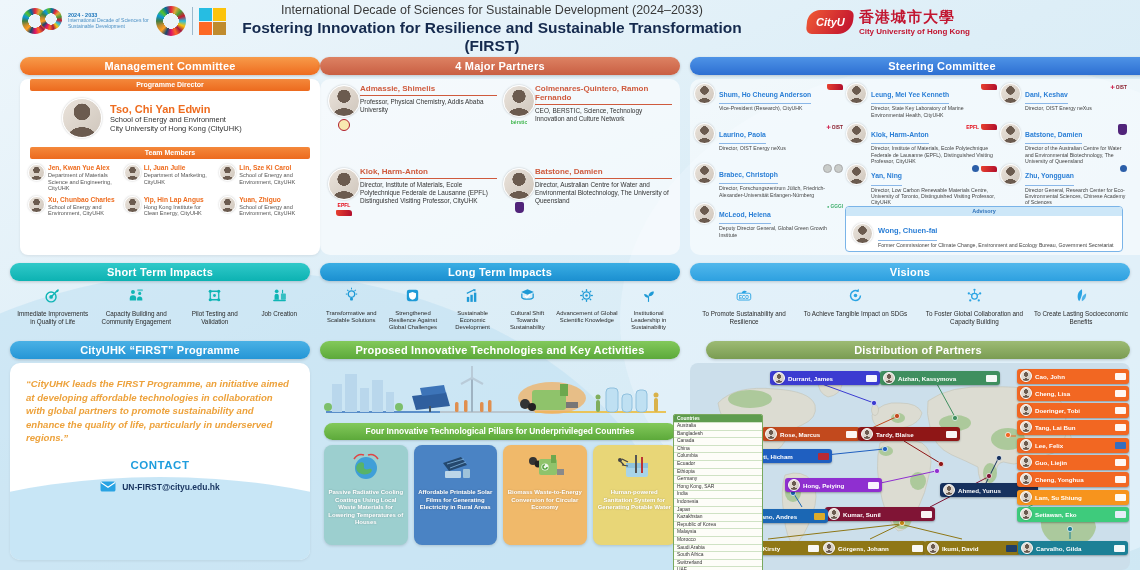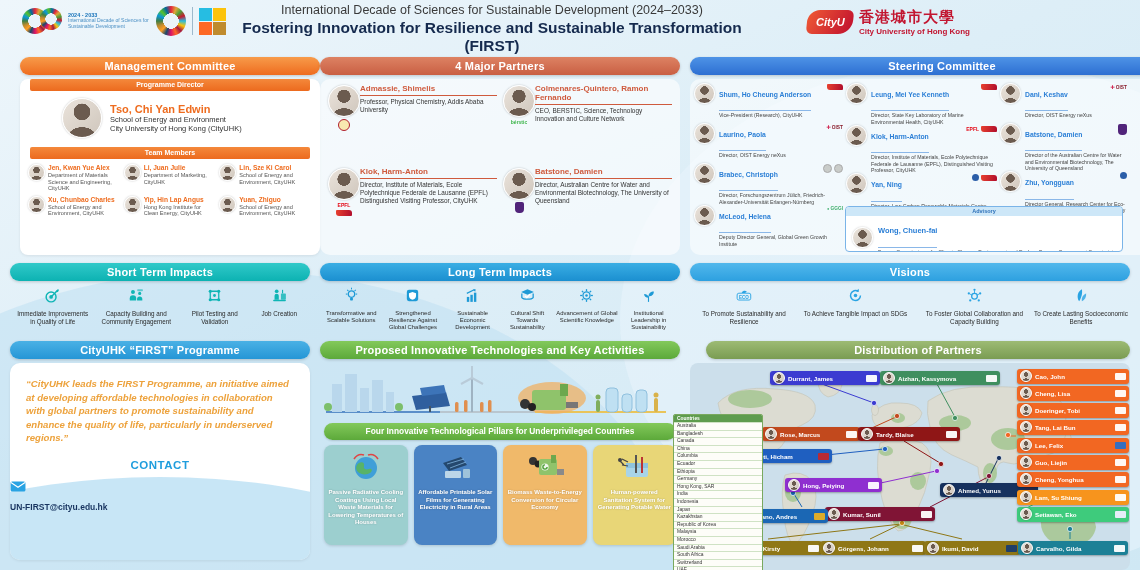--- a/index.html
+++ b/index.html
@@ -77,21 +77,21 @@
   .lg-epfl{color:#e30613;}
   .lg-berstic{color:#3db54a;}
   .seal{width:10px;height:10px;border-radius:50%;border:1.5px solid #b01f2e;background:#f8e8b0;}
   .uqshield{width:9px;height:11px;background:#51247a;border-radius:2px 2px 4px 4px;}
   
   .st-panel{background:rgba(255,255,255,.55);border-radius:10px;margin-top:4px;height:176px;position:relative;
     display:grid;grid-template-columns:150px 152px 128px;gap:2px;padding:4px 2px 2px 4px;box-sizing:border-box;}
   .sm{display:flex;gap:4px;position:relative;min-height:40px;padding-right:2px;}
   .smx{flex:1;}
   .sname{font-size:6.8px;font-weight:bold;color:#2b7fd6;border-bottom:1px solid #8ab7e8;
-    display:inline-block;padding-bottom:12px;margin-bottom:1px;line-height:1.1;}
+    display:inline-block;padding-bottom:5px;margin-bottom:1px;line-height:1.1;}
   .srole{font-size:5.2px;color:#444;line-height:1.2;}
   .lg{position:absolute;right:1px;top:1px;display:flex;align-items:center;gap:2px;}
   .chip-cityu{width:16px;height:6px;background:linear-gradient(100deg,#e8412f,#b00d2c);border-radius:1px 3px 1px 3px;}
   .chip-oist{font-size:4.8px;font-weight:bold;color:#8a1f2d;}
   .chip-oist::before{content:"✛";color:#c03;margin-right:1px;font-size:5px;}
   .chip-gggi{font-size:4.8px;font-weight:bold;color:#3faf6c;}
   .chip-gggi::before{content:"●";color:#3faf6c;margin-right:1px;font-size:4px;}
   .chip-gray{width:7px;height:7px;border-radius:50%;background:#c9ccc9;border:1px solid #aaa;}
   .chip-blue{width:7px;height:7px;border-radius:50%;background:#2b5ea8;}
   .advisory{position:absolute;left:155px;bottom:3px;width:276px;height:44px;background:#fff;
@@ -107,21 +107,21 @@
   .c-blue{color:#1e9ad6;}
   .c-sky{color:#29a3e3;}
   
   .fp-card{position:relative;margin-top:4px;height:197px;background:#fff;border-radius:10px;overflow:hidden;
     box-shadow:0 1px 3px rgba(0,0,0,.08);}
   .fp-card::after{content:"";position:absolute;left:-45%;bottom:-58%;width:190%;height:100%;
     background:#b5ddf3;border-radius:50%;opacity:.75;}
   .quote{position:relative;z-index:1;margin:14px 16px 0 16px;font-size:9.6px;font-style:italic;font-weight:bold;
     color:#eda23c;line-height:1.42;}
   .contact-h{position:relative;z-index:1;text-align:center;margin-top:14px;font-size:11.5px;font-weight:bold;color:#1f9ddd;letter-spacing:.5px;}
-  .email-row{position:relative;z-index:1;display:flex;justify-content:center;gap:6px;margin-top:7px;flex-direction:column;}
+  .email-row{position:relative;z-index:1;display:flex;align-items:center;justify-content:center;gap:6px;margin-top:7px;}
   .email{font-size:8.5px;font-weight:bold;color:#17335f;}
   
   .illus{margin-top:3px;}
   .banner{margin:1px 4px 0 4px;height:17px;line-height:17px;border-radius:9px;text-align:center;
     color:#fff;font-weight:bold;font-size:8.4px;background:linear-gradient(180deg,#83c95b,#5ca93a);box-shadow:0 1px 2px rgba(0,0,0,.15);}
   .pillars{display:flex;gap:6px;padding:5px 4px 0 4px;}
   .pillar{flex:1;border-radius:8px;height:100px;display:flex;flex-direction:column;align-items:center;
     padding:6px 4px 0 4px;box-sizing:border-box;box-shadow:0 1px 3px rgba(0,0,0,.15);}
   .plabel{font-size:6px;font-weight:bold;color:#fff;text-align:center;line-height:1.25;margin-top:4px;
     text-shadow:0 0 2px rgba(0,0,0,.25);}

